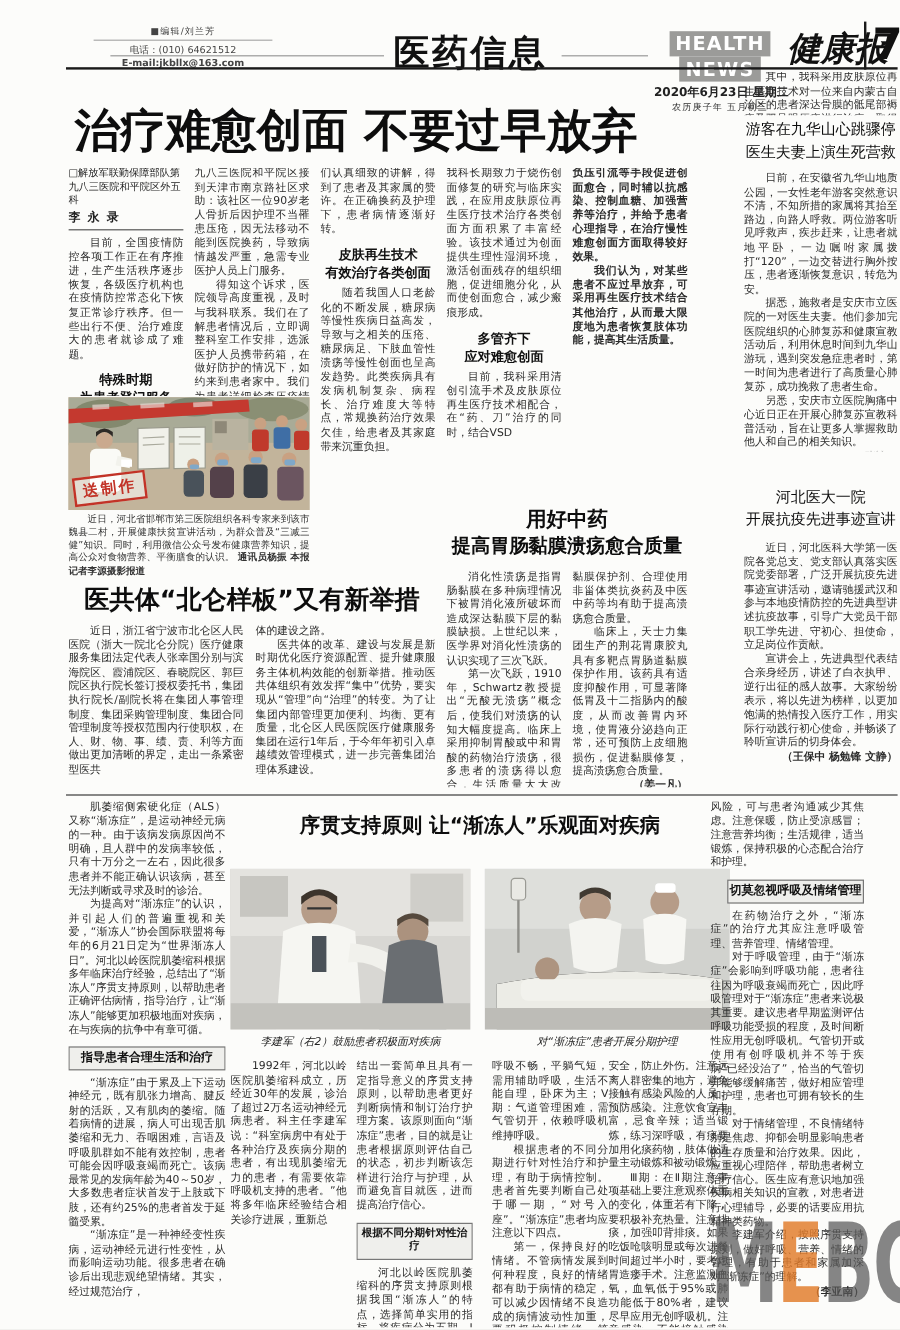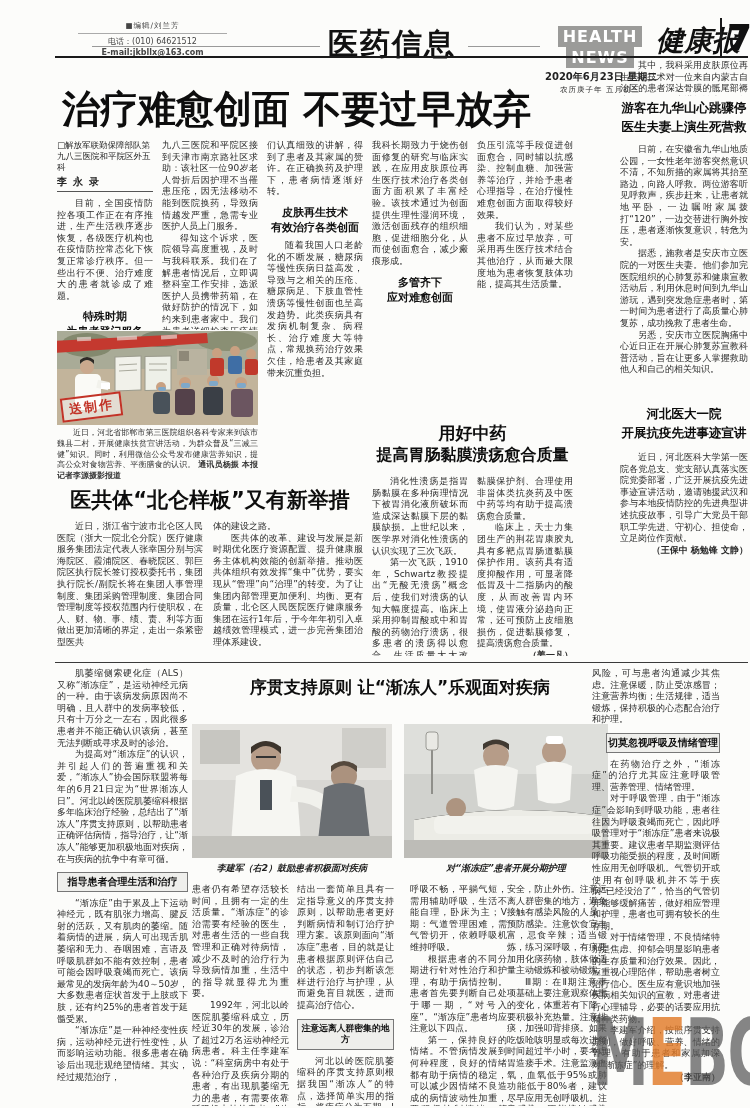--- a/index.html
+++ b/index.html
@@ -36,21 +36,21 @@
   .boxhead{border:1px solid #777;background:#efefec;font-weight:bold;text-align:center;
            padding:3px 1px;margin:7px 0 6px;color:#111;}
   .byl{text-align:right !important;text-indent:0 !important;font-weight:bold;}
   .byline-block{font-size:8.5px;line-height:11px;text-align:left;color:#222;}
   .byline-block .author{font-size:10px;font-weight:bold;display:block;margin:3px 0 4px;letter-spacing:6px;}
   .byline-rule{border-bottom:1px solid #555;margin-bottom:6px;}
   .c1{left:57px;top:140px;width:96px;height:190px;}
   .c2{left:162px;top:140px;width:96px;height:190px;}
   .c3{left:267px;top:140px;width:96px;height:340px;}
   .c4{left:372px;top:140px;width:96px;height:282px;}
-  .c5{left:477px;top:140px;width:96px;height:282px;}
+  .c5{left:477px;top:140px;width:96px;height:282px;font-weight:bold;}
   
   .photo1{left:57px;top:331px;width:201px;height:94px;background:#b9ab92;overflow:hidden;}
   .stamp{position:absolute;left:4px;bottom:6px;border:2px solid #c23327;color:#c23327;font-weight:900;
          font-size:13px;padding:1px 6px;transform:rotate(-7deg);background:rgba(255,255,255,.55);
          letter-spacing:2px;}
   .cap-top{left:57px;top:428px;width:201px;height:52px;font-size:8px;line-height:10.8px;color:#333;}
   .cap-top .credit{font-weight:bold;}
   
   .a2-head{left:57px;top:486px;width:306px;text-align:center;font-size:21px;font-weight:900;
            white-space:nowrap;color:#0d0d0d;}
@@ -58,32 +58,32 @@
   .a2c2{left:213px;top:521px;width:150px;height:138px;}
   
   .mid-head{left:372px;top:422px;width:201px;text-align:center;font-weight:900;color:#0d0d0d;}
   .mid-head .l1{font-size:17px;display:block;line-height:22px;}
   .mid-head .l2{font-size:16px;display:block;line-height:22px;letter-spacing:0;}
   .mc1{left:372px;top:476px;width:96px;height:180px;}
   .mc2{left:477px;top:476px;width:96px;height:180px;}
   
   .rb{left:620px;width:128px;}
   .rb-cont{top:60px;height:36px;}
-  .r-head{text-align:center;font-weight:700;font-size:12.5px;line-height:19px;color:#0d0d0d;}
+  .r-head{text-align:center;font-weight:400;font-size:12.5px;line-height:19px;color:#0d0d0d;}
   .r1h{top:98px;}
   .r1b{top:144px;height:232px;}
   .r2h{top:404px;}
   .r2b{top:452px;height:206px;}
   
   .b-head{left:190px;top:676px;width:420px;text-align:center;font-size:17px;font-weight:900;
           white-space:nowrap;color:#0d0d0d;}
   .bphoto{top:724px;height:134px;overflow:hidden;}
   .bp1{left:192px;width:200px;background:#d6d5d1;}
   .bp2{left:404px;width:204px;background:#d2d3cf;}
-  .bcap{top:862px;height:14px;font-size:9px;font-weight:bold;font-style:italic;text-align:center;color:#222;}
+  .bcap{top:862px;height:14px;font-size:9px;font-weight:normal;font-style:italic;text-align:center;color:#222;}
   .bcap1{left:192px;width:200px;}
   .bcap2{left:404px;width:204px;}
   .bleft{left:57px;top:668px;width:131px;height:438px;}
   .bc1{left:192px;top:884px;width:97px;height:222px;}
   .bc2{left:297px;top:884px;width:97px;height:222px;}
   .bc3{left:410px;top:884px;width:97px;height:222px;}
   .bc4{left:507px;top:884px;width:100px;height:222px;}
   .bright{left:592px;top:668px;width:128px;height:438px;}
   .bh-small{font-size:8.8px;}
   
@@ -147,20 +147,21 @@
     </div>
     <p>随着我国人口老龄化的不断发展，糖尿病等慢性疾病日益高发，导致与之相关的压疮、糖尿病足、下肢血管性溃疡等慢性创面也呈高发趋势。此类疾病具有发病机制复杂、病程长、治疗难度大等特点，常规换药治疗效果欠佳，给患者及其家庭带来沉重负担。</p>
   </div>
 
   <div class="abs col c4">
     <p class="cont">我科长期致力于烧伤创面修复的研究与临床实践，在应用皮肤原位再生医疗技术治疗各类创面方面积累了丰富经验。该技术通过为创面提供生理性湿润环境，激活创面残存的组织细胞，促进细胞分化，从而使创面愈合，减少瘢痕形成。</p>
     <div class="sub">
       <span>多管齐下</span><br>
       <span>应对难愈创面</span>
     </div>
+    <p>目前，我科采用清创引流手术及皮肤原位再生医疗技术相配合，在“药、刀”治疗的同时，结合VSD</p>
   </div>
 
   <div class="abs col c5">
     <p class="cont">负压引流等手段促进创面愈合，同时辅以抗感染、控制血糖、加强营养等治疗，并给予患者心理指导，在治疗慢性难愈创面方面取得较好效果。</p>
     <p>我们认为，对某些患者不应过早放弃，可采用再生医疗技术结合其他治疗，从而最大限度地为患者恢复肢体功能，提高其生活质量。</p>
   </div>
 
   <div class="abs photo1">
     <svg width="201" height="94" xmlns="http://www.w3.org/2000/svg">
       <rect x="0" y="0" width="201" height="40" fill="#a9ab97"></rect>
@@ -255,20 +256,21 @@
     <p>据悉，施救者是安庆市立医院的一对医生夫妻。他们参加完医院组织的心肺复苏和健康宣教活动后，利用休息时间到九华山游玩，遇到突发急症患者时，第一时间为患者进行了高质量心肺复苏，成功挽救了患者生命。</p>
     <p>另悉，安庆市立医院胸痛中心近日正在开展心肺复苏宣教科普活动，旨在让更多人掌握救助他人和自己的相关知识。</p>
     <p class="byl">（张冰）</p>
   </div>
   <div class="abs rb r-head r2h">
     <span>河北医大一院</span><br>
     <span>开展抗疫先进事迹宣讲</span>
   </div>
   <div class="abs col rb r2b">
     <p>近日，河北医科大学第一医院各党总支、党支部认真落实医院党委部署，广泛开展抗疫先进事迹宣讲活动，邀请驰援武汉和参与本地疫情防控的先进典型讲述抗疫故事，引导广大党员干部职工学先进、守初心、担使命，立足岗位作贡献。</p>
+    <p>宣讲会上，先进典型代表结合亲身经历，讲述了白衣执甲、逆行出征的感人故事。大家纷纷表示，将以先进为榜样，以更加饱满的热情投入医疗工作，用实际行动践行初心使命，并畅谈了聆听宣讲后的切身体会。</p>
     <p class="byl">（王保中 杨勉锋 文静）</p>
   </div>
 
   <div class="abs rule-mid"></div>
 
   <div class="abs b-head">序贯支持原则 让“渐冻人”乐观面对疾病</div>
 
   <div class="abs bphoto bp1">
     <svg width="200" height="134" xmlns="http://www.w3.org/2000/svg">
       <rect x="0" y="0" width="200" height="134" fill="#d8d7d3"></rect>
@@ -313,26 +315,25 @@
 
   <div class="abs col bleft">
     <p>肌萎缩侧索硬化症（ALS）又称“渐冻症”，是运动神经元病的一种。由于该病发病原因尚不明确，且人群中的发病率较低，只有十万分之一左右，因此很多患者并不能正确认识该病，甚至无法判断或寻求及时的诊治。</p>
     <p>为提高对“渐冻症”的认识，并引起人们的普遍重视和关爱，“渐冻人”协会国际联盟将每年的6月21日定为“世界渐冻人日”。河北以岭医院肌萎缩科根据多年临床治疗经验，总结出了“渐冻人”序贯支持原则，以帮助患者正确评估病情，指导治疗，让“渐冻人”能够更加积极地面对疾病，在与疾病的抗争中有章可循。</p>
     <div class="boxhead" style="font-size:10px;">指导患者合理生活和治疗</div>
     <p>“渐冻症”由于累及上下运动神经元，既有肌张力增高、腱反射的活跃，又有肌肉的萎缩。随着病情的进展，病人可出现舌肌萎缩和无力、吞咽困难，言语及呼吸肌群如不能有效控制，患者可能会因呼吸衰竭而死亡。该病最常见的发病年龄为40～50岁，大多数患者症状首发于上肢或下肢，还有约25%的患者首发于延髓受累。</p>
     <p>“渐冻症”是一种神经变性疾病，运动神经元进行性变性，从而影响运动功能。很多患者在确诊后出现悲观绝望情绪。其实，经过规范治疗，</p>
   </div>
 
   <div class="abs col bc1">
-    <p class="cont">患者仍有希望存活较长时间，且拥有一定的生活质量。“渐冻症”的诊治需要有经验的医生，对患者生活的一些自我管理和正确对待病情，减少不及时的治疗行为导致病情加重，生活中的指导就显得尤为重要。</p>
     <p>1992年，河北以岭医院肌萎缩科成立，历经近30年的发展，诊治了超过2万名运动神经元病患者。科主任李建军说：“科室病房中有处于各种治疗及疾病分期的患者，有出现肌萎缩无力的患者，有需要依靠呼吸机支持的患者。”他将多年临床经验结合相关诊疗进展，重新总</p>
   </div>
   <div class="abs col bc2">
     <p class="cont">结出一套简单且具有一定指导意义的序贯支持原则，以帮助患者更好判断病情和制订治疗护理方案。该原则面向“渐冻症”患者，目的就是让患者根据原则评估自己的状态，初步判断该怎样进行治疗与护理，从而避免盲目就医，进而提高治疗信心。</p>
-    <div class="boxhead bh-small">注意远离人群密集的地方</div>
+    <div class="boxhead bh-small">根据不同分期针对性治疗</div>
     <p>河北以岭医院肌萎缩科的序贯支持原则根据我国“渐冻人”的特点，选择简单实用的指标，将疾病分为五期。Ⅰ期：出现局部肌肉萎缩无力，生活和工作基本不受影响；Ⅱ期：萎缩无力范围扩大，部分生活能力受限；Ⅲ期：行走困难，吞咽呛咳，构音不清；Ⅳ期：</p>
   </div>
   <div class="abs col bc3">
     <p class="cont">呼吸不畅，平躺气短，需用辅助呼吸，生活不能自理，卧床为主；Ⅴ期：气道管理困难，需气管切开，依赖呼吸机维持呼吸。</p>
     <p>根据患者的不同分期进行针对性治疗和护理，有助于病情控制。患者首先要判断自己处于哪一期，“对号入座”。“渐冻症”患者均应注意以下四点。</p>
     <p>第一，保持良好的情绪。不管病情发展到何种程度，良好的情绪都有助于病情的稳定，可以减少因情绪不良造成的病情波动性加重，要积极控制情绪。第二，注意</p>
   </div>
   <div class="abs col bc4">
     <p class="cont">安全，防止外伤。注意远离人群密集的地方，避免接触有感染风险的人员，预防感染。注意饮食宜丰富，忌食辛辣；适当锻炼，练习深呼吸，有痰要加用化痰药物，肢体做适量主动锻炼和被动锻炼。</p>
     <p>Ⅲ期：在Ⅱ期注意事项基础上要注意观察体重的变化，体重若有下降，要积极补充热量。注意排痰，加强叩背排痰。如果吃饭呛咳明显或每次进餐时间超过半小时，要考虑胃造瘘手术。注意监测血氧，血氧低于95%或肺功能低于80%者，建议尽早应用无创呼吸机。注意感染，不能接触感染者。</p>

